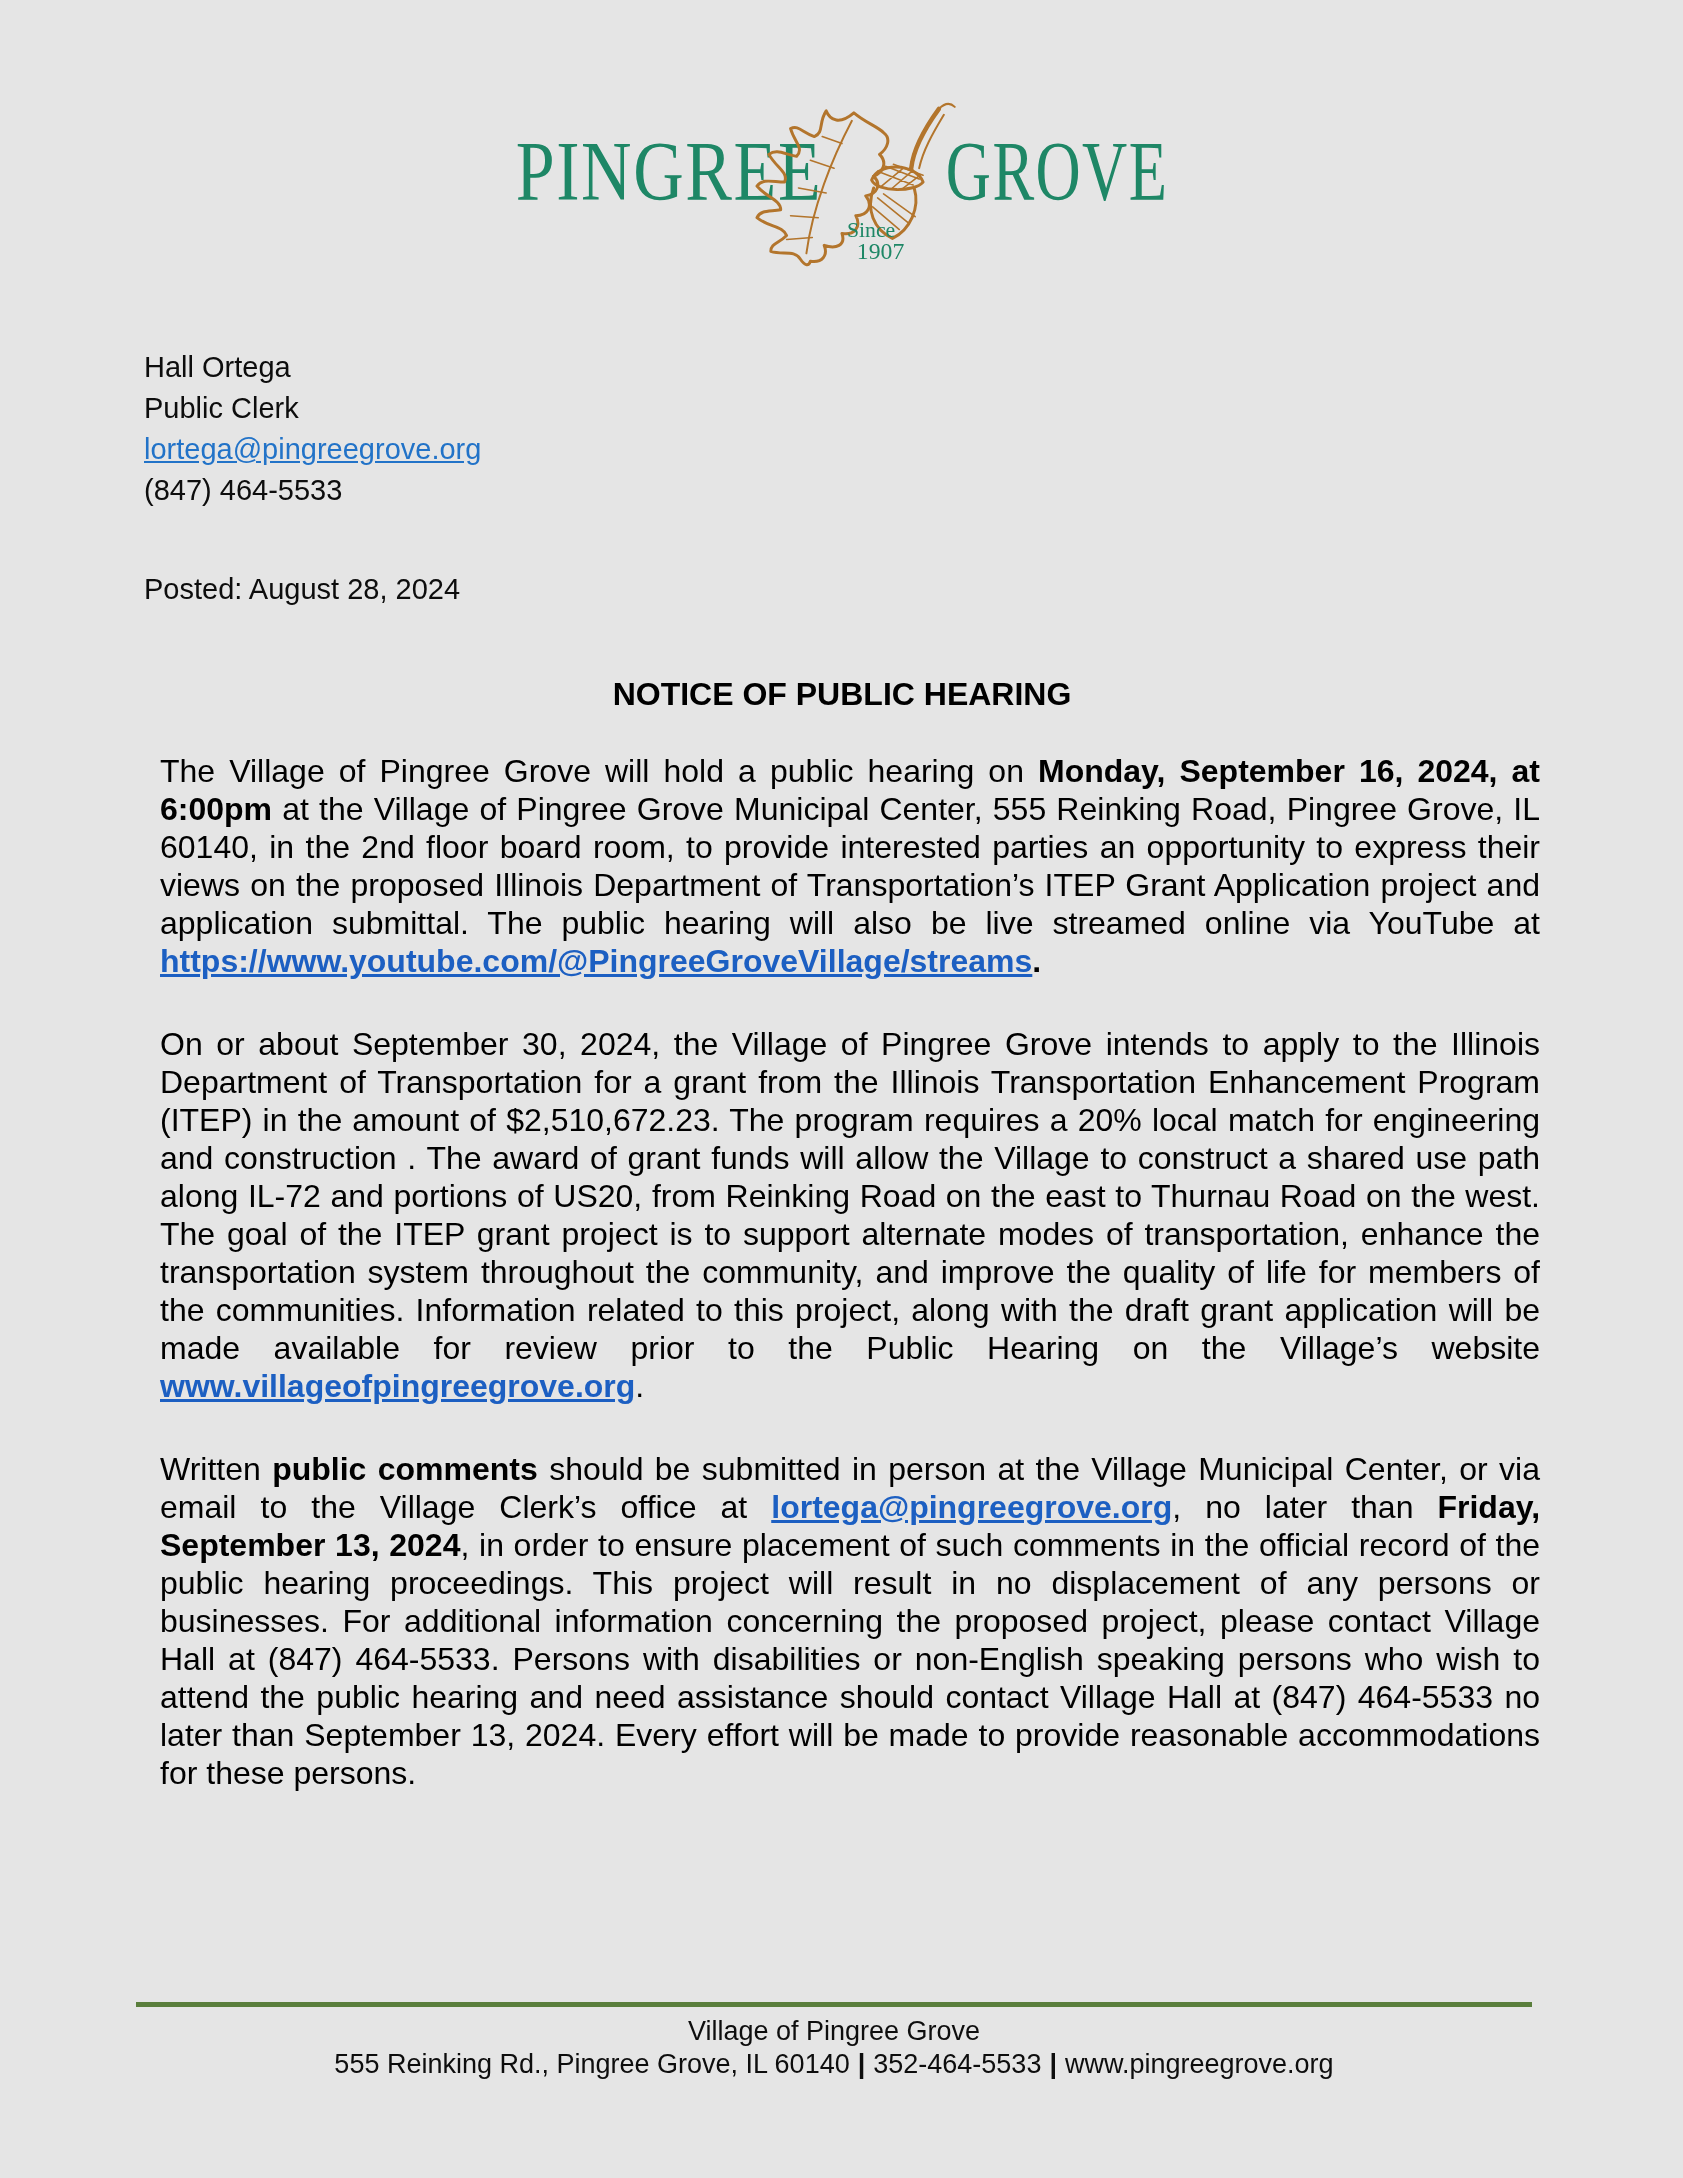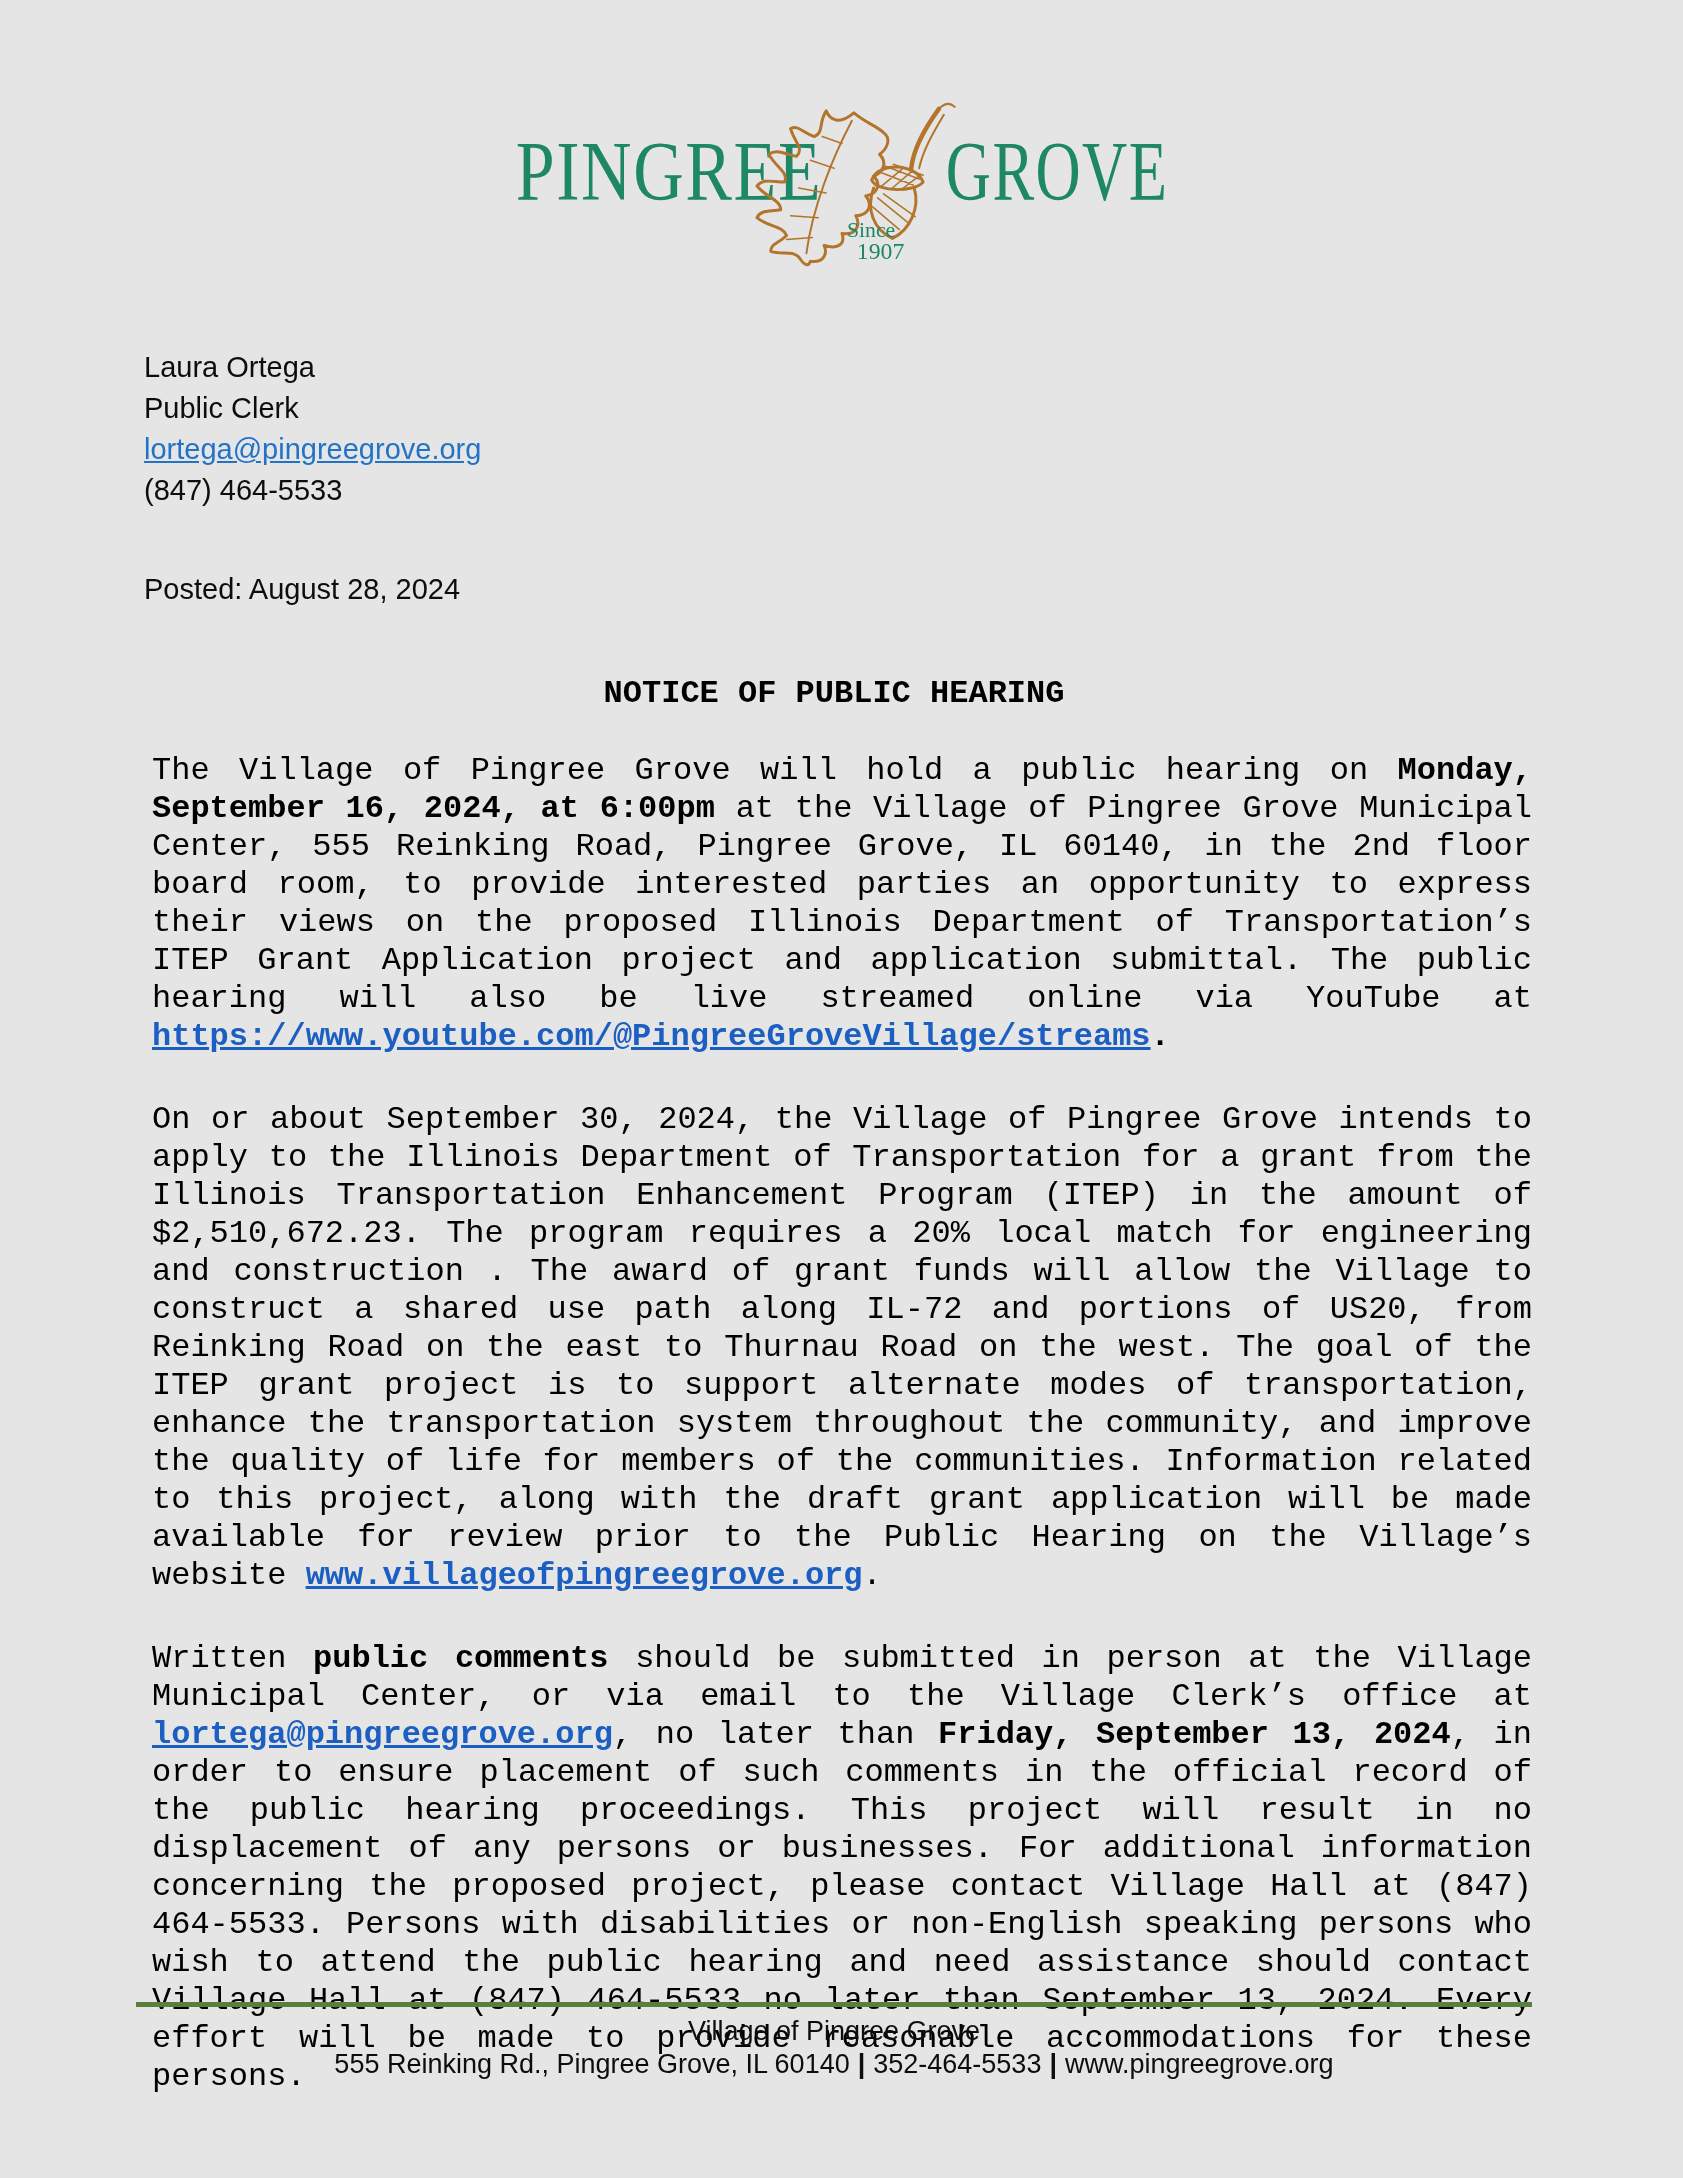--- a/index.html
+++ b/index.html
@@ -48,22 +48,22 @@
   }
   .contact a{
     color:var(--contact-link-blue);
     text-decoration:underline;
   }
   .posted{
     margin-top:58px;
   }
   
   .doc-body{
-    position:absolute;left:136px;top:675px;width:1396px;
-    font-family:Liberation Mono, monospace;
+    position:absolute;left:144px;top:675px;width:1396px;
+    font-family:Liberation Sans, sans-serif;
     font-size:32px;line-height:38px;
     color:#000;
   }
   .notice-title{
     text-align:center;
     font-weight:bold;
     margin:0 0 39px 0;
   }
   .doc-body p{
     margin:0 0 45px 16px;
@@ -140,21 +140,21 @@
         <path class="leaf-stroke" d="M362,90 C354,112 362,132 381,141 C399,132 409,110 403,90"></path>
         <path class="leaf-hatch" d="M366,100 L398,126 M361,109 L388,132 M372,96 L404,119"></path>
       </g>
 
       <text class="since-text" x="335" y="140" font-size="22">Since</text>
       <text class="since-text" x="345" y="162" font-size="24">1907</text>
     </svg>
   </div>
 
   <div class="contact">
-    <div>Laura Ortega</div>
+    <div>Hall Ortega</div>
     <div>Public Clerk</div>
     <div>
       <a href="#">lortega@pingreegrove.org</a>
     </div>
     <div>(847) 464-5533</div>
     <div class="posted">Posted: August 28, 2024</div>
   </div>
 
   <div class="doc-body">
     <div class="notice-title">NOTICE OF PUBLIC HEARING</div>

